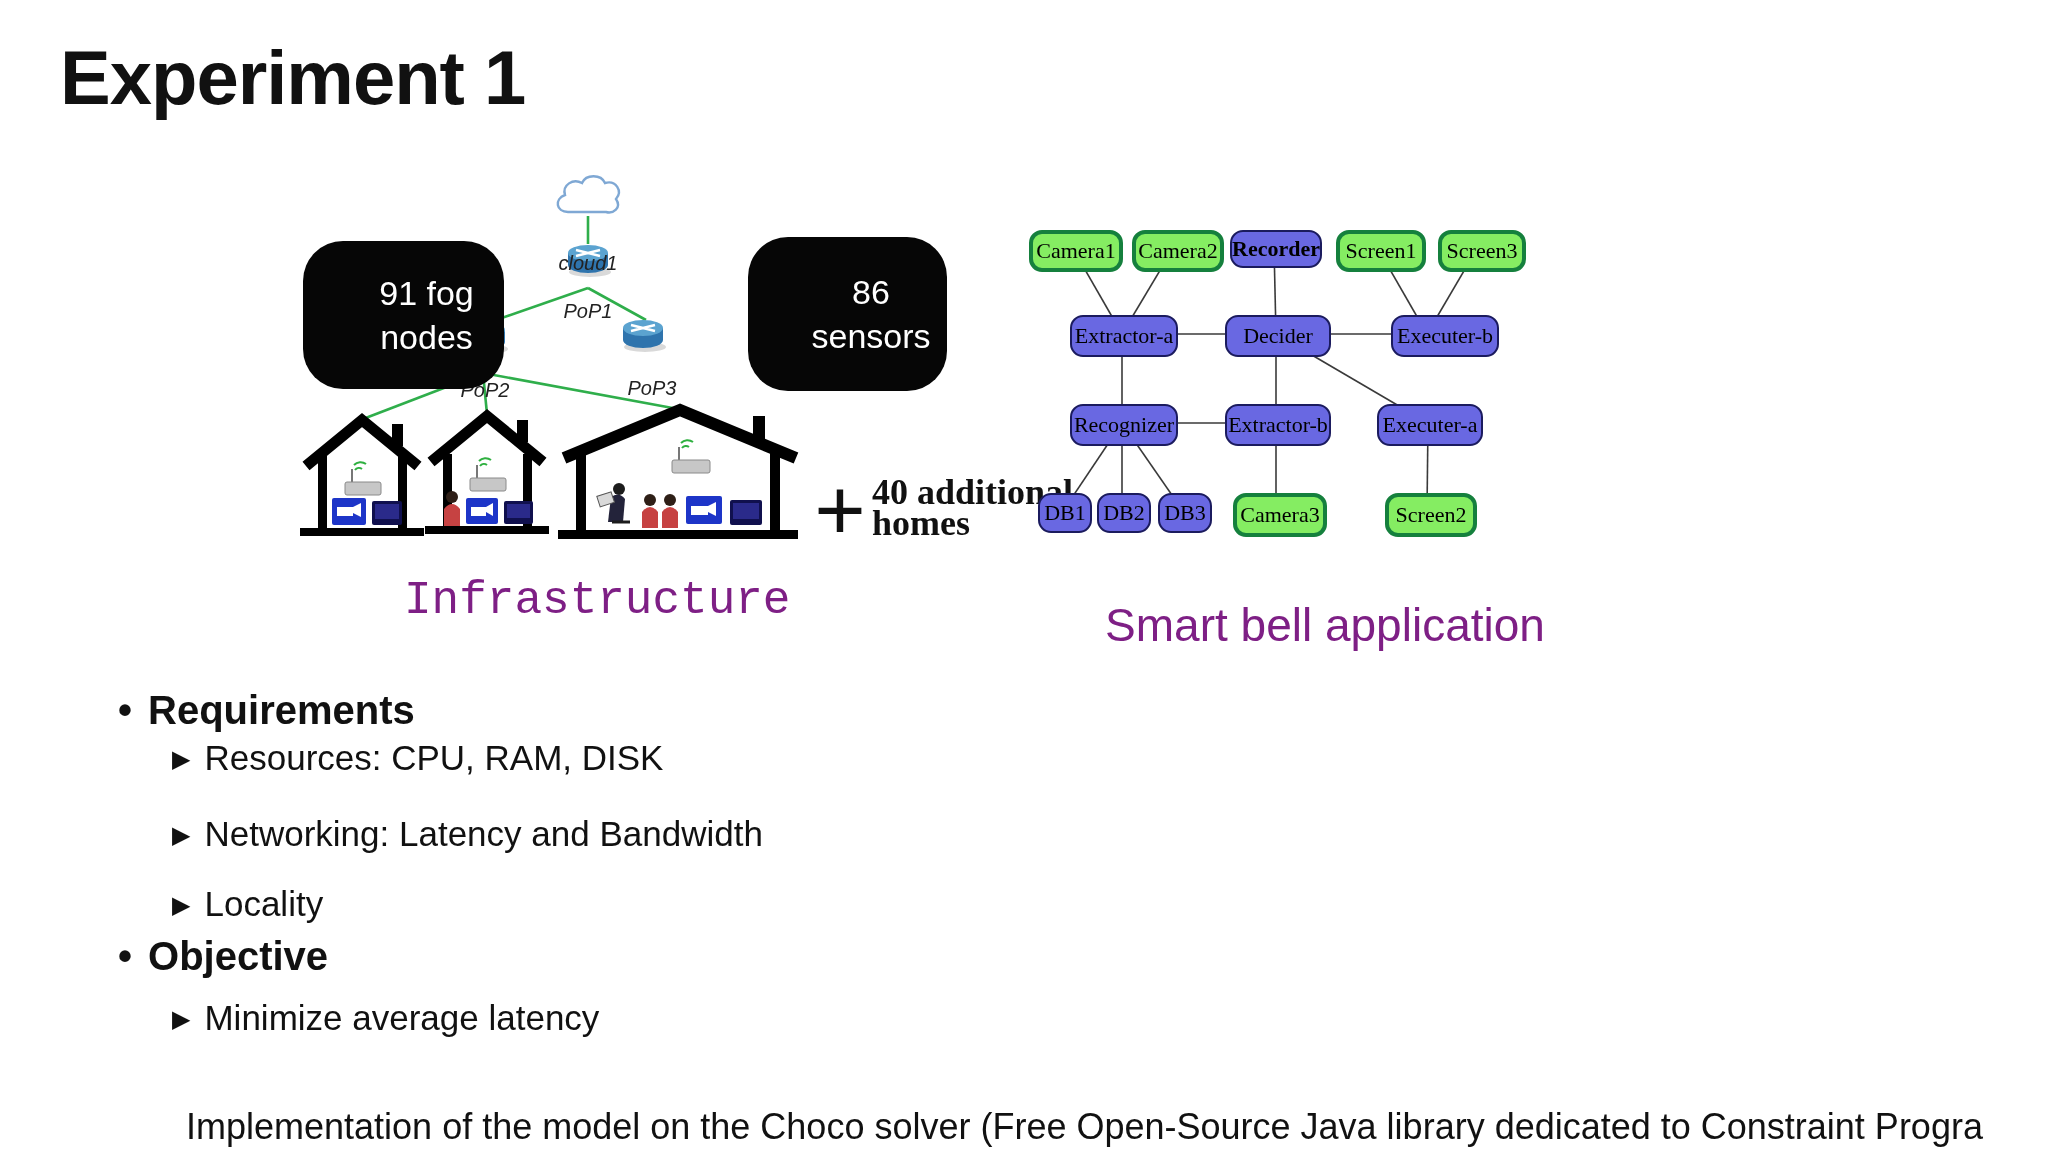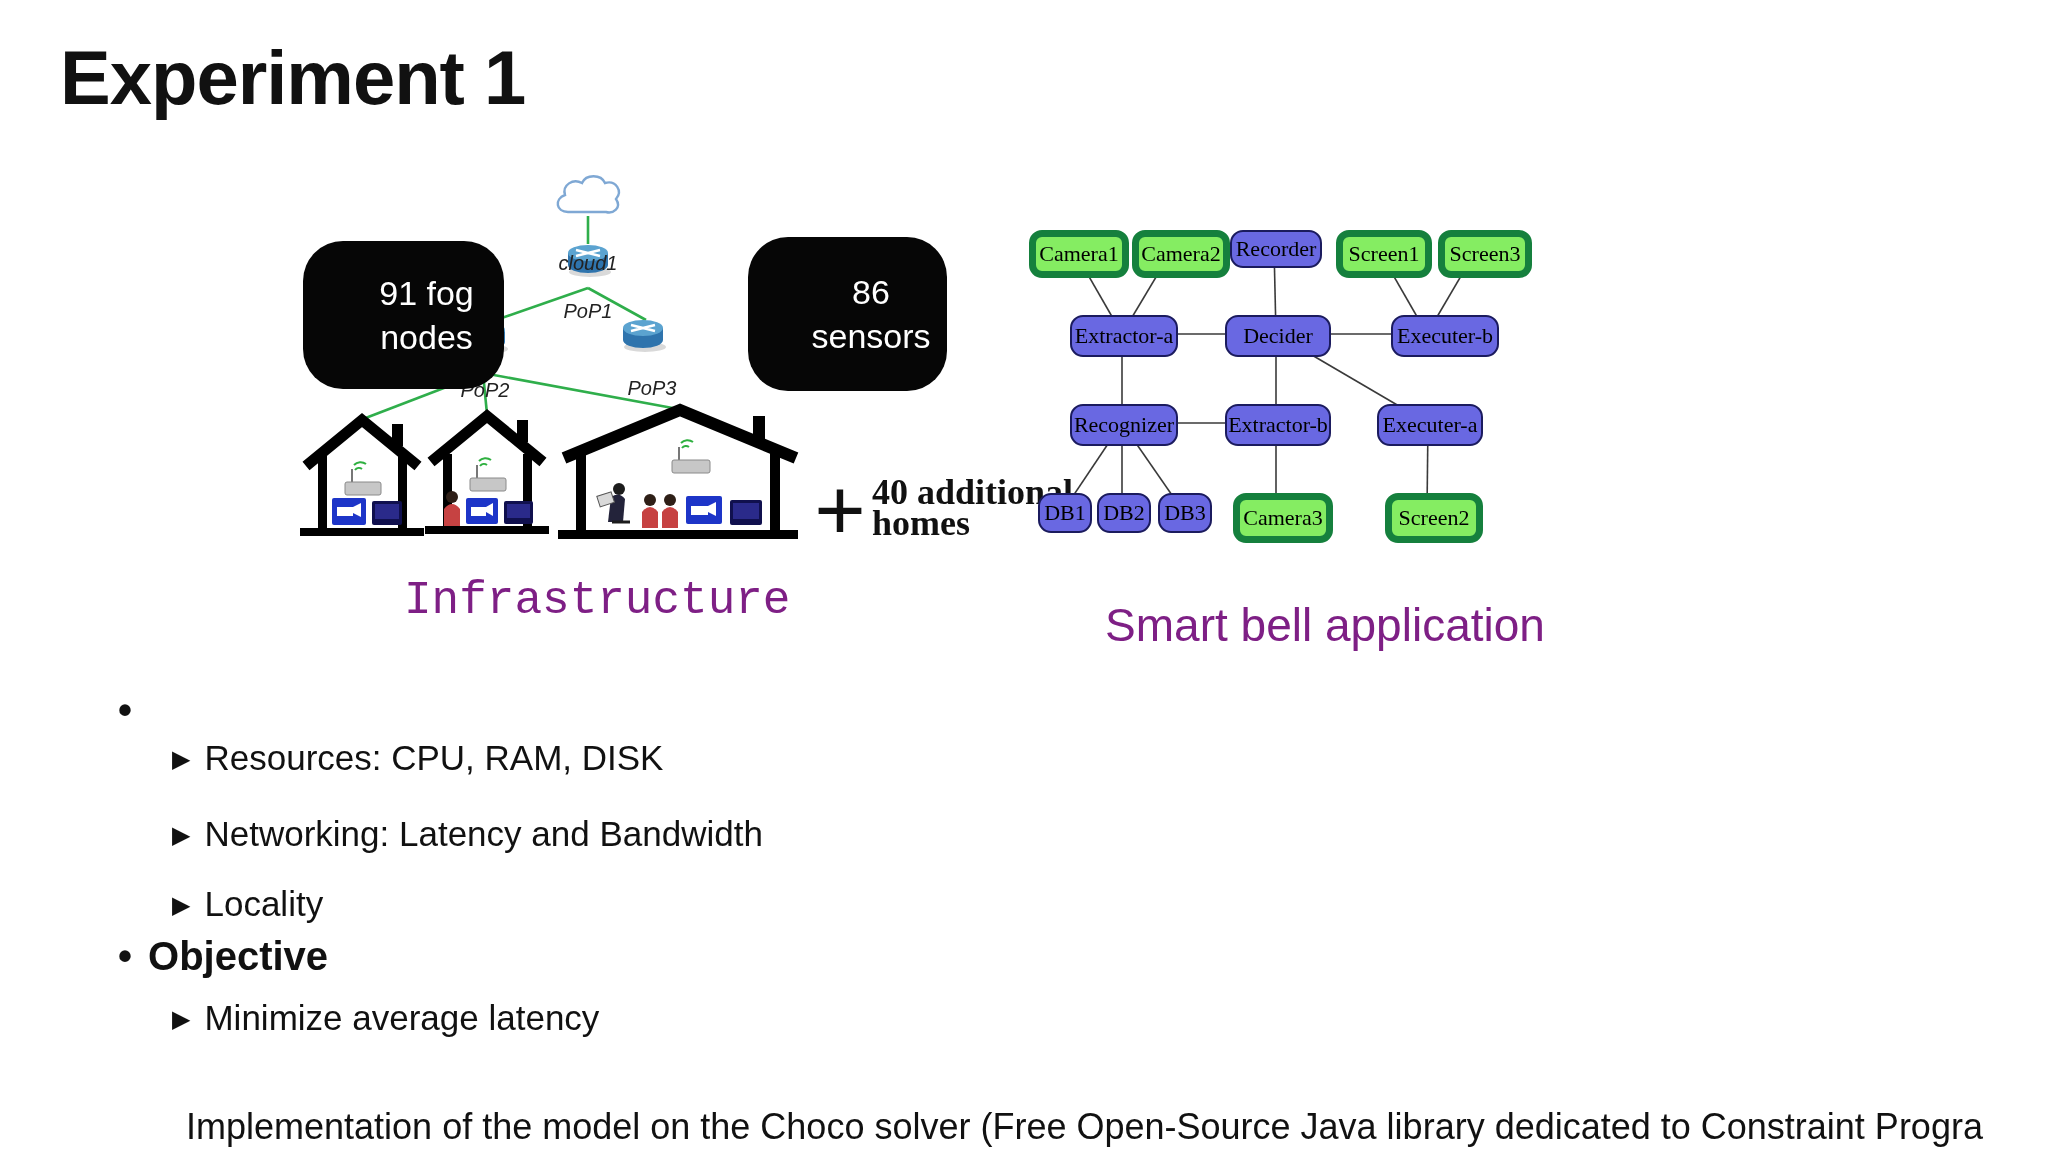--- a/index.html
+++ b/index.html
@@ -24,21 +24,21 @@
              font-weight:bold;font-size:92px;line-height:92px;color:#111;z-index:2;}
   #homes-note{left:872px;top:449px;font-family:"Liberation Serif",serif;font-weight:bold;
               font-size:36px;line-height:31px;color:#111;z-index:2;}
   
   .caption{color:#7e1f85;font-size:46px;z-index:2;text-align:center;}
   #infra-caption{left:404px;top:547px;width:340px;font-family:Liberation Mono, monospace;}
   #sb-caption{left:1085px;top:570px;width:480px;}
   
   .sb-node{position:absolute;display:flex;align-items:center;justify-content:center;
            font-family:"Liberation Serif",serif;font-size:22px;color:#000;border-radius:13px;z-index:2;}
-  .sb-node.sensor{background:#85ed62;border:7px solid #15803d;}
+  .sb-node.sensor{background:#85ed62;border:4px solid #15803d;}
   .sb-node.module{background:#6968e2;border:2px solid #1b1b5e;}
   #sb-edges line{stroke:#3a3a3a;stroke-width:1.6;}
   
   .bullet{display:flex;align-items:flex-start;z-index:2;}
   .bullet.l1{font-size:40px;font-weight:bold;left:118px;}
   .bullet.l1 .marker{margin-right:16px;}
   .bullet.l2{font-size:35px;left:172px;}
   .bullet.l2 .marker{font-size:24px;margin:7px 14px 0 0;}
   
   #footer-line{left:186px;top:1078px;font-size:36px;white-space:nowrap;z-index:2;}
@@ -206,38 +206,39 @@
   <div>40 additional</div>
   <div>homes</div>
 </div>
 
 <div id="infra-caption" class="abs caption">Infrastructure</div>
 <div id="sb-caption" class="abs caption">Smart bell application</div>
 
 <div id="sb-nodes">
     <div class="sb-node sensor" style="left: 1029px; top: 230px; width: 86px; height: 34px;">Camera1</div>
     <div class="sb-node sensor" style="left: 1132px; top: 230px; width: 84px; height: 34px;">Camera2</div>
-    <div class="sb-node module" style="left: 1230px; top: 230px; width: 88px; height: 34px;">Recorder</div>
+    <div class="sb-node module" style="left: 1230px; top: 230px; width: 88px; height: 34px; font-weight: bold;">Recorder</div>
     <div class="sb-node sensor" style="left: 1336px; top: 230px; width: 82px; height: 34px;">Screen1</div>
     <div class="sb-node sensor" style="left: 1438px; top: 230px; width: 80px; height: 34px;">Screen3</div>
     <div class="sb-node module" style="left: 1070px; top: 315px; width: 104px; height: 38px;">Extractor-a</div>
     <div class="sb-node module" style="left: 1225px; top: 315px; width: 102px; height: 38px;">Decider</div>
     <div class="sb-node module" style="left: 1361px; top: 315px; width: 104px; height: 38px; margin-left: 30px;">Executer-b</div>
     <div class="sb-node module" style="left: 1070px; top: 404px; width: 104px; height: 38px;">Recognizer</div>
     <div class="sb-node module" style="left: 1225px; top: 404px; width: 102px; height: 38px;">Extractor-b</div>
     <div class="sb-node module" style="left: 1377px; top: 404px; width: 102px; height: 38px;">Executer-a</div>
     <div class="sb-node module" style="left: 1038px; top: 493px; width: 50px; height: 36px;">DB1</div>
     <div class="sb-node module" style="left: 1097px; top: 493px; width: 50px; height: 36px;">DB2</div>
     <div class="sb-node module" style="left: 1158px; top: 493px; width: 50px; height: 36px;">DB3</div>
     <div class="sb-node sensor" style="left: 1233px; top: 493px; width: 86px; height: 36px;">Camera3</div>
     <div class="sb-node sensor" style="left: 1385px; top: 493px; width: 84px; height: 36px;">Screen2</div>
   </div>
 
 <div class="abs bullet l1" style="top:660px;">
   <span class="marker">•</span>
+  <span>Requirements</span>
 </div>
 <div class="abs bullet l2" style="top:710px;">
   <span class="marker">▶</span>
   <span>Resources: CPU, RAM, DISK</span>
 </div>
 <div class="abs bullet l2" style="top:786px;">
   <span class="marker">▶</span>
   <span>Networking: Latency and Bandwidth</span>
 </div>
 <div class="abs bullet l2" style="top:856px;">

